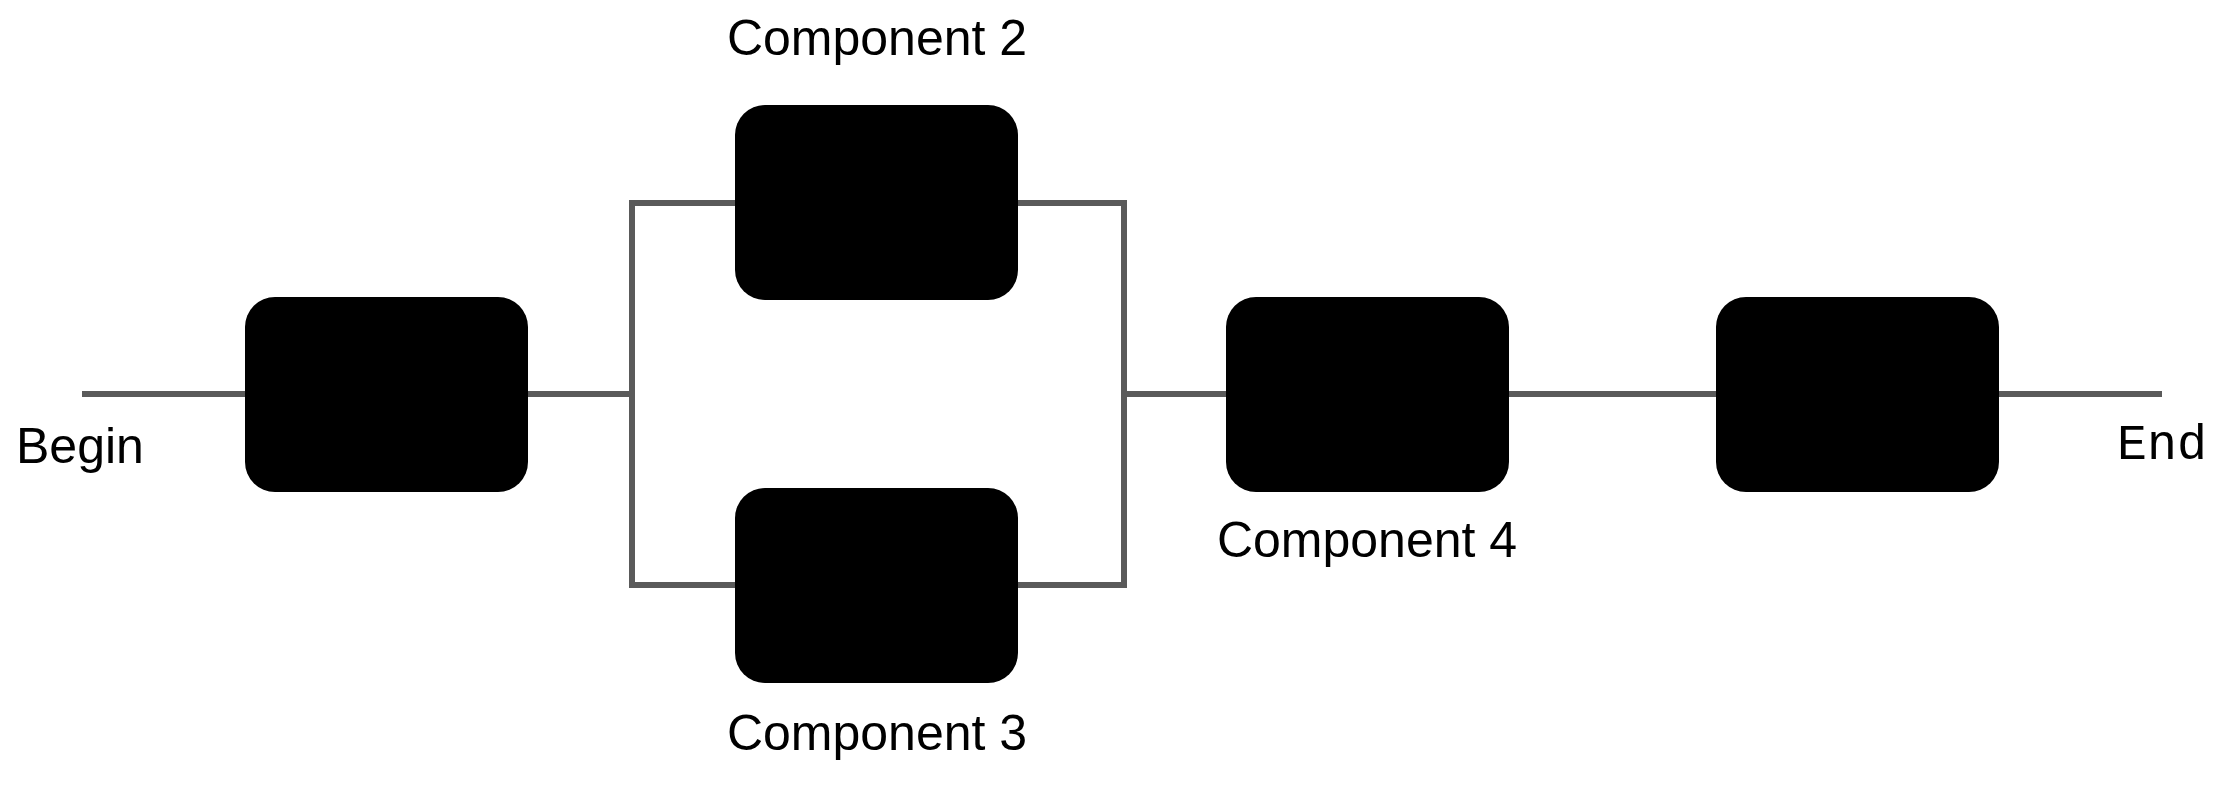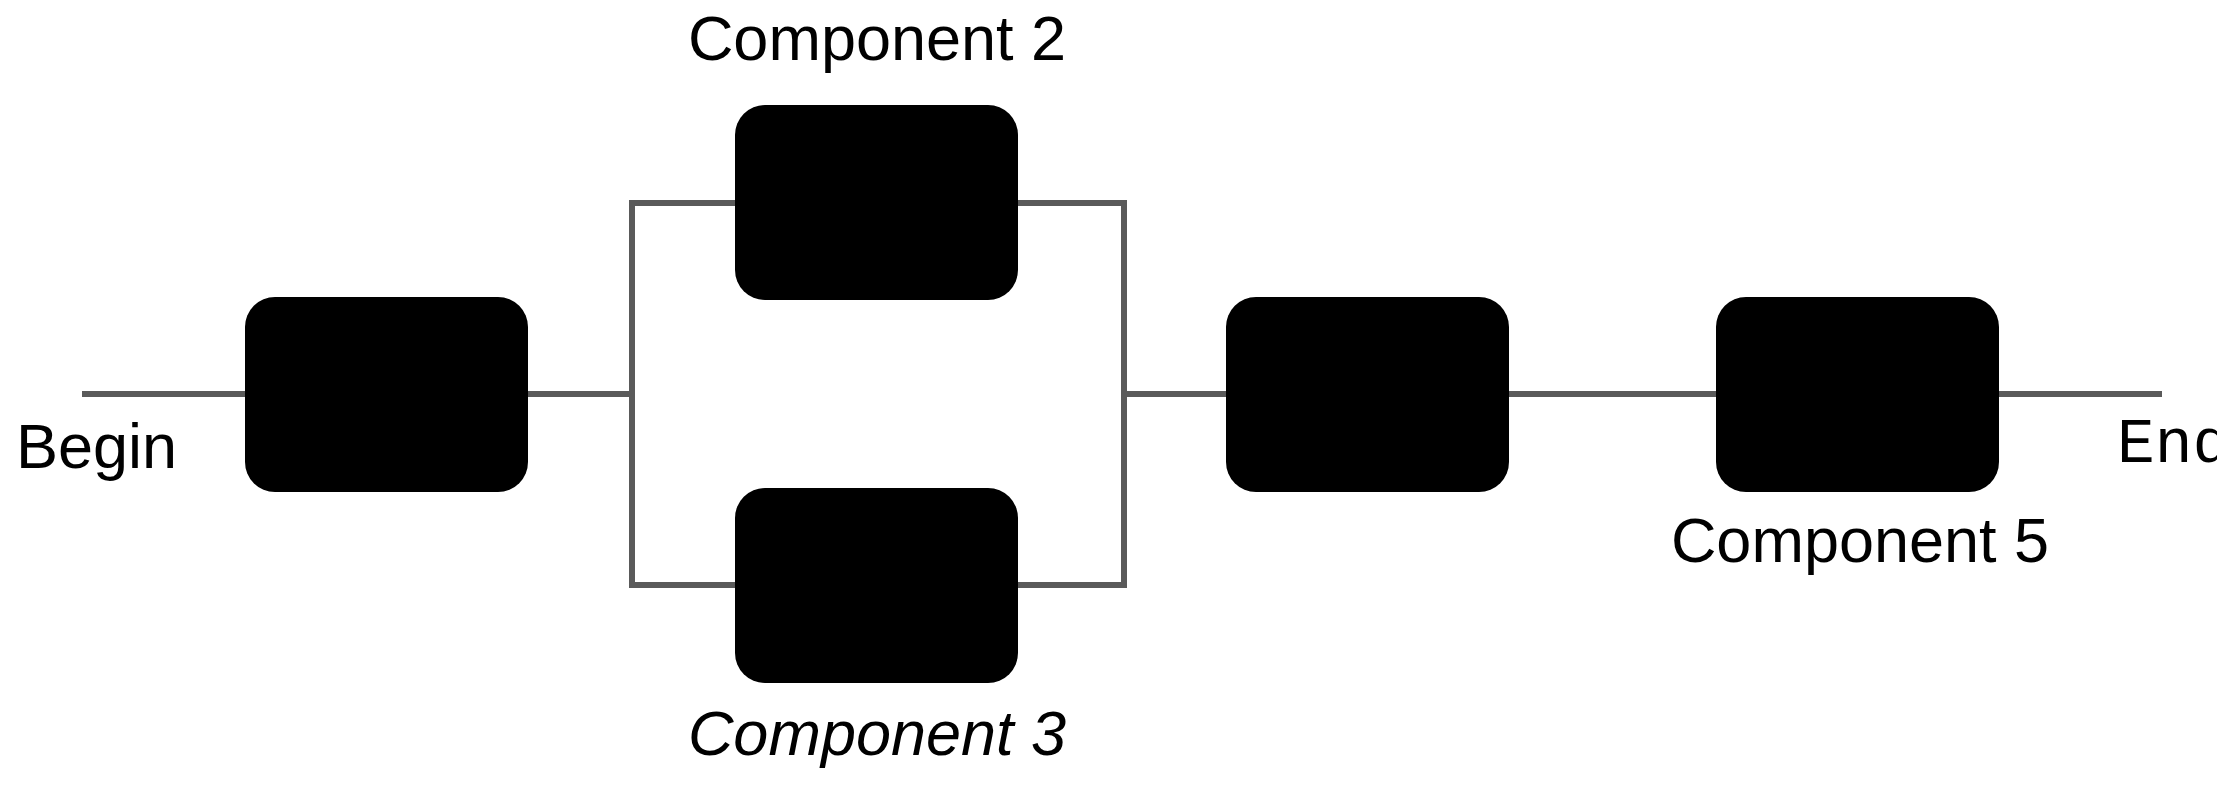--- a/index.html
+++ b/index.html
@@ -24,21 +24,21 @@
   .v-line { width: 6px; }
   .block {
     position: absolute;
     width: 283px;
     height: 195px;
     background: #000000;
     border-radius: 30px;
   }
   .label {
     position: absolute;
-    font-size: 63px;
+    font-size: 50px;
     line-height: 50px;
     white-space: nowrap;
     color: #000000;
   }
   .label-centered {
     width: 400px;
     text-align: center;
   }
 </style>
 </head>
@@ -59,16 +59,16 @@
   <div class="block" style="left:245px; top:297px;"></div>
   <div class="block" style="left:735px; top:105px;"></div>
   <div class="block" style="left:735px; top:488px;"></div>
   <div class="block" style="left:1226px; top:297px;"></div>
   <div class="block" style="left:1716px; top:297px;"></div>
 
   <div class="label" style="left:16px; top:421px;">Begin</div>
   <div class="label" style="left:2117px; top:421px;font-family:Liberation Mono, monospace;">End</div>
 
   <div class="label label-centered" style="left:677px; top:13px;">Component 2</div>
-  <div class="label label-centered" style="left:677px; top:708px;font-style:italic;">Component 3</div>
-  <div class="label label-centered" style="left:1660px; top:515px;">Component 5</div>
+  <div class="label label-centered" style="left:677px; top:708px;">Component 3</div>
+  <div class="label label-centered" style="left:1167px; top:515px;">Component 4</div>
 
 </div>
 
 </body></html>

